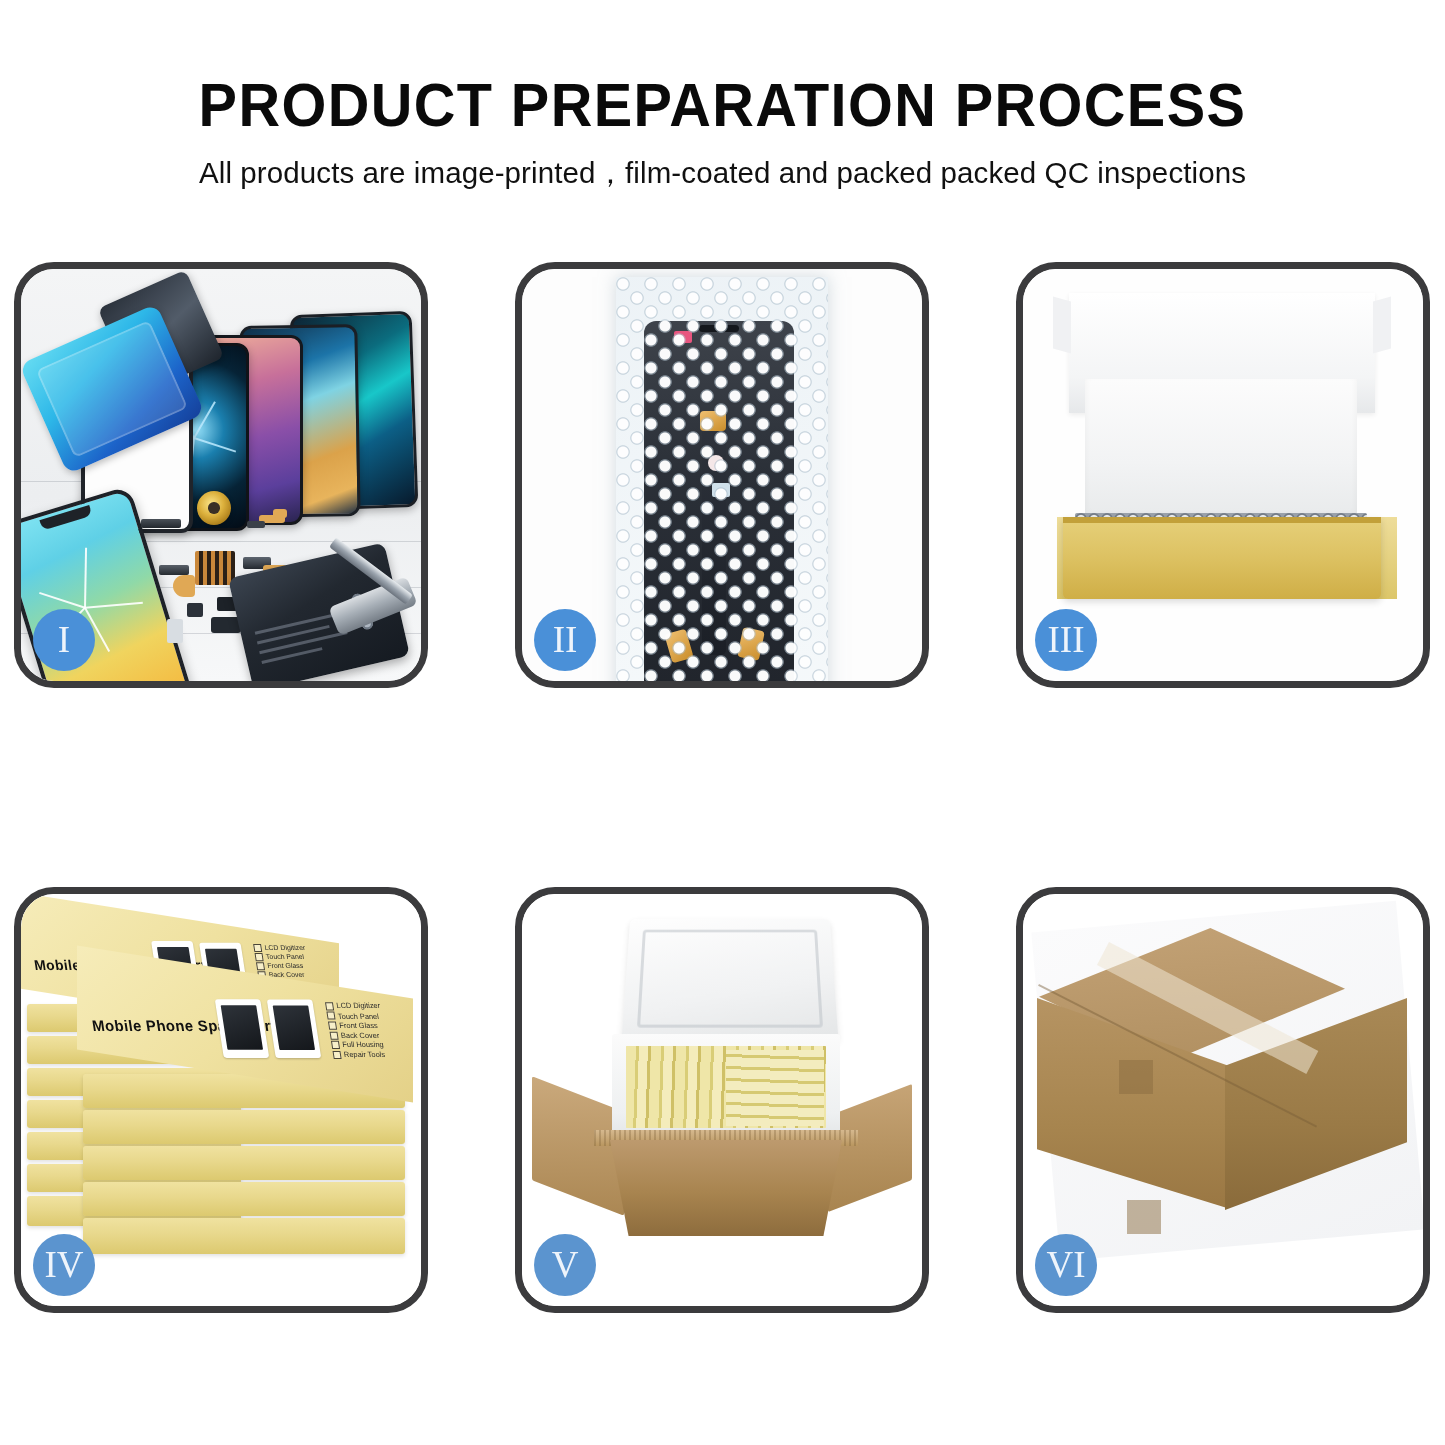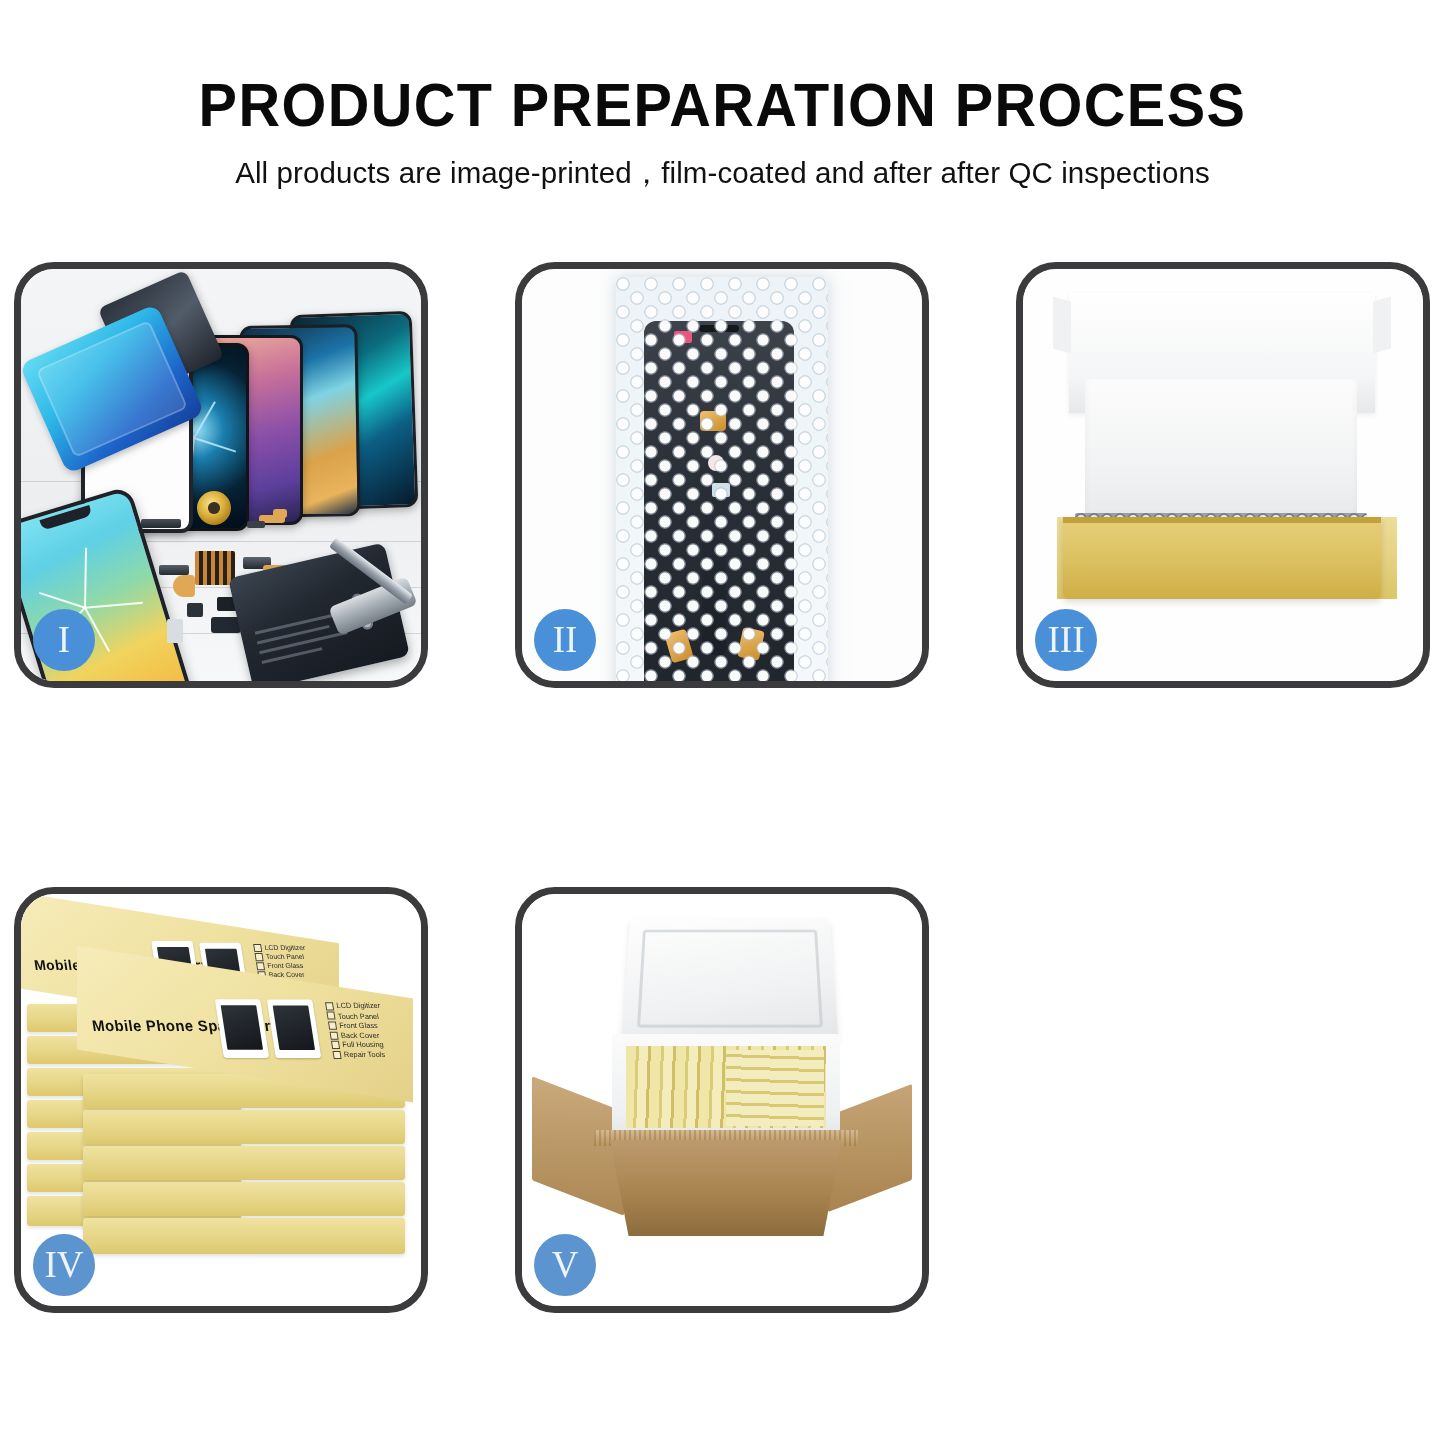--- a/index.html
+++ b/index.html
@@ -429,21 +429,21 @@
   .k-lbl{
     position:absolute; width: 34px; height: 34px;
     background: rgba(138,108,64,0.5);
   }
 </style>
 </head>
 <body>
 
 <div class="header">
   <h1 class="title">PRODUCT PREPARATION PROCESS</h1>
-  <p class="subtitle">All products are image-printed，film-coated and after after QC inspections</p>
+  <p class="subtitle">All products are image-printed，film-coated and packed packed QC inspections</p>
 </div>
 
 <div class="grid">
 
   <div class="panel r0 c0 p1">
     <div class="panel-inner">
       <div class="p1bg"></div>
       <div class="shelfline" style="top:212px"></div>
       <div class="shelfline" style="top:272px"></div>
       <div class="shelfline" style="top:318px"></div>
@@ -643,14 +643,28 @@
       <div class="foaminner">
         <div class="slats"></div>
         <div class="slats2"></div>
       </div>
       <div class="cartonrim"></div>
       <div class="cartonbody"></div>
     </div>
     <div class="badge soft">V</div>
   </div>
 
+  <div class="panel r1 c2 p6">
+    <div class="panel-inner">
+      <div class="p6bg"></div>
+      <div class="bg6sheet"></div>
+      <div class="k-top"></div>
+      <div class="k-front"></div>
+      <div class="k-side"></div>
+      <div class="k-seam"></div>
+      <div class="k-tape"></div>
+      <div class="k-lbl" style="left:96px;top:166px;"></div>
+      <div class="k-lbl" style="left:104px;top:306px;"></div>
+    </div>
+    <div class="badge soft">VI</div>
+  </div>
 
 </div>
 
 </body></html>

